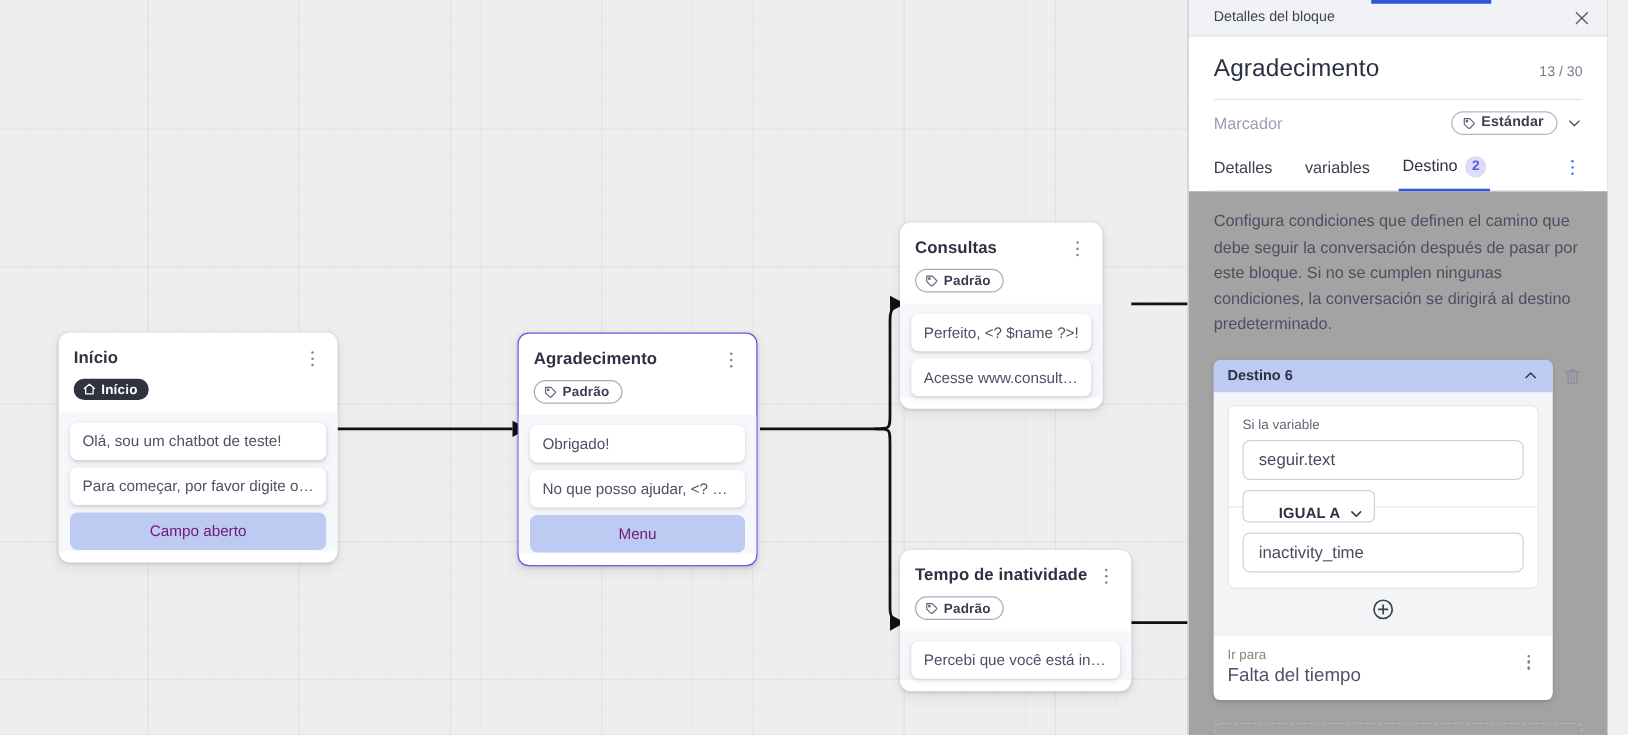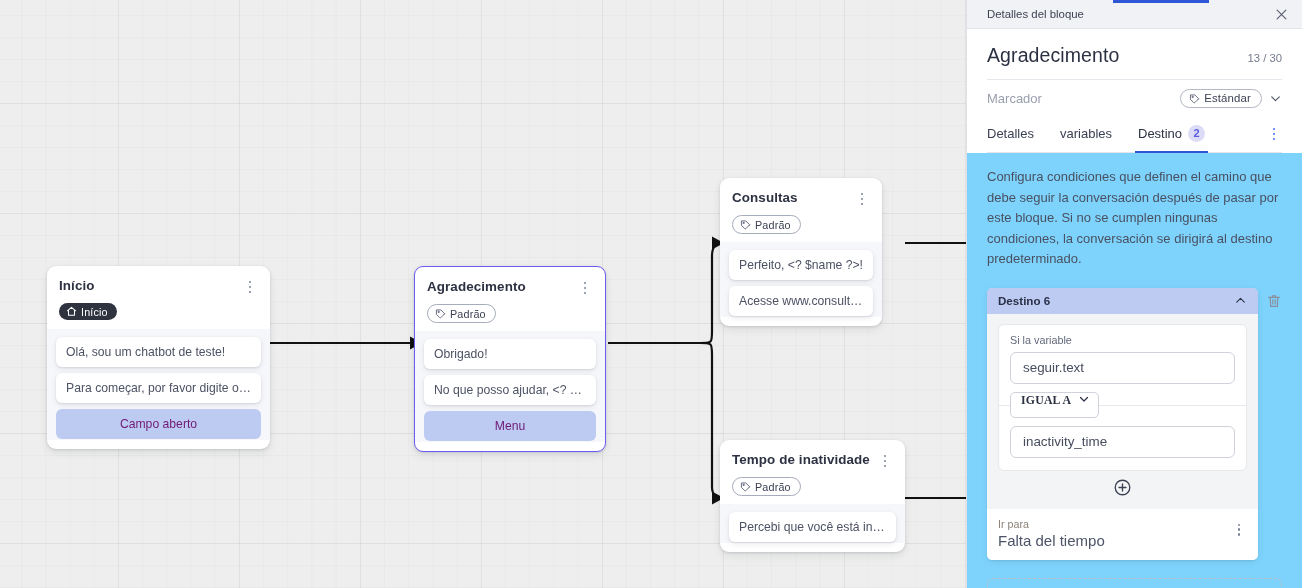--- a/index.html
+++ b/index.html
@@ -51,40 +51,40 @@
   .kebab { width: 16px; height: 18px; display:flex; flex-direction:column;
            align-items:center; justify-content:center; gap:2.5px; cursor:pointer; flex:none; }
   .kebab i { width: 2.6px; height: 2.6px; border-radius: 50%; background: #5a5f73; display:block; }
   .kebab.blue i { background: #4a6cf7; }
   .kebab.gray i { background: #7b8496; }
 
   .tag {
     display: inline-flex; align-items: center; gap: 4px;
     margin: 7px 0 0 12px;
     border-radius: 999px; padding: 2.5px 9px 2.5px 7px;
-    font-size: 10.8px; font-weight: 400; letter-spacing: .15px;
+    font-size: 10.8px; font-weight: 700; letter-spacing: .15px;
   }
   .tag.dark { background: #2f3340; color: #ffffff; }
   .tag.outline { background: #ffffff; color: #3a3f52; border: 1px solid #a6acbb; }
 
   .node-body { margin-top: 9px; padding: 0 9px; display: flex; flex-direction: column; gap: 6px; }
   .bubble {
     background: #ffffff; border-radius: 6px;
     box-shadow: 0 1px 2px rgba(16,24,40,0.10), 0 2px 6px rgba(16,24,40,0.08);
     padding: 8px 10px; font-size: 12.2px; color: #4d5264;
     white-space: nowrap; overflow: hidden; text-overflow: ellipsis;
   }
   .bubble.highlight { background: #bdcbf2; color: #701a75; font-weight: 400; box-shadow:none;text-align:center; }
   .node-body.tinted { background: #f6f7fb; padding-top: 8px; padding-bottom: 1px; margin-top: 8px; }
 
   
   #panel {
-    position: absolute; right: 0; top: 0;
+    position: absolute; right: 16px; top: 0;
     width: 336px; height: 588px;
-    background: #7dd3fc;
+    background: #a3a3a3;
     border-left: 1px solid #dfe1e6;
     display: flex; flex-direction: column;
   }
   #progressbar { position: absolute; left: 146px; top: 0; width: 96px; height: 3px; background: #2f56d6; }
   .panel-topbar {
     height: 29px; background: #f1f2f5; border-bottom: 1px solid #e2e4e9;
     display: flex; align-items: center; justify-content: space-between;
     padding: 0 13px 0 20px; flex: none;
   }
   .panel-topbar .ttl { font-size: 11.4px; color: #3e4354; }
@@ -131,22 +131,22 @@
   .cond-lbl { font-size:10.8px; color:#62687a; margin-bottom: 6px; }
   .field {
     border:1px solid #cfd2da; border-radius:6px; height:32px;
     display:flex; align-items:center; padding: 0 12px;
     font-size:13.4px; color:#474d5f; background:#fff;
   }
   .op-wrap { position:relative; height: 30px; display:flex; align-items:center; margin: 6px 0; }
   .op-line { position:absolute; left:-11px; right:-11px; top:50%; height:1px; background:#e7e8ec; }
   .op-chip {
     position:relative; z-index:1; background:#fff; border:1px solid #cfd2da; border-radius:5px;
-    height:26px; display:inline-flex; align-items:flex-start; gap:7px; padding: 0 8px 0 10px;
-    font-size:11.8px; font-weight:700; color:#2b3142; letter-spacing:.2px; cursor:pointer;font-family:Liberation Serif, serif;
+    height:26px; display:inline-flex; align-items:flex-end; gap:7px; padding: 0 8px 0 28px;
+    font-size:11.8px; font-weight:700; color:#2b3142; letter-spacing:.2px; cursor:pointer;
   }
   .plus-row { display:flex; justify-content:center; padding: 7px 0 4px 0; }
   .plus-btn { cursor:pointer; display:flex; }
 
   .goto { background:#fff; padding: 9px 11px 11px 11px; border-radius: 0 0 5px 5px;
           display:flex; align-items:flex-start; justify-content:space-between; }
   .goto-lbl { font-size:10.7px; color:#8c8377; margin-bottom:2px; }
   .goto-val { font-size:15px; color:#4e5468; }
 
   .add-dest {

